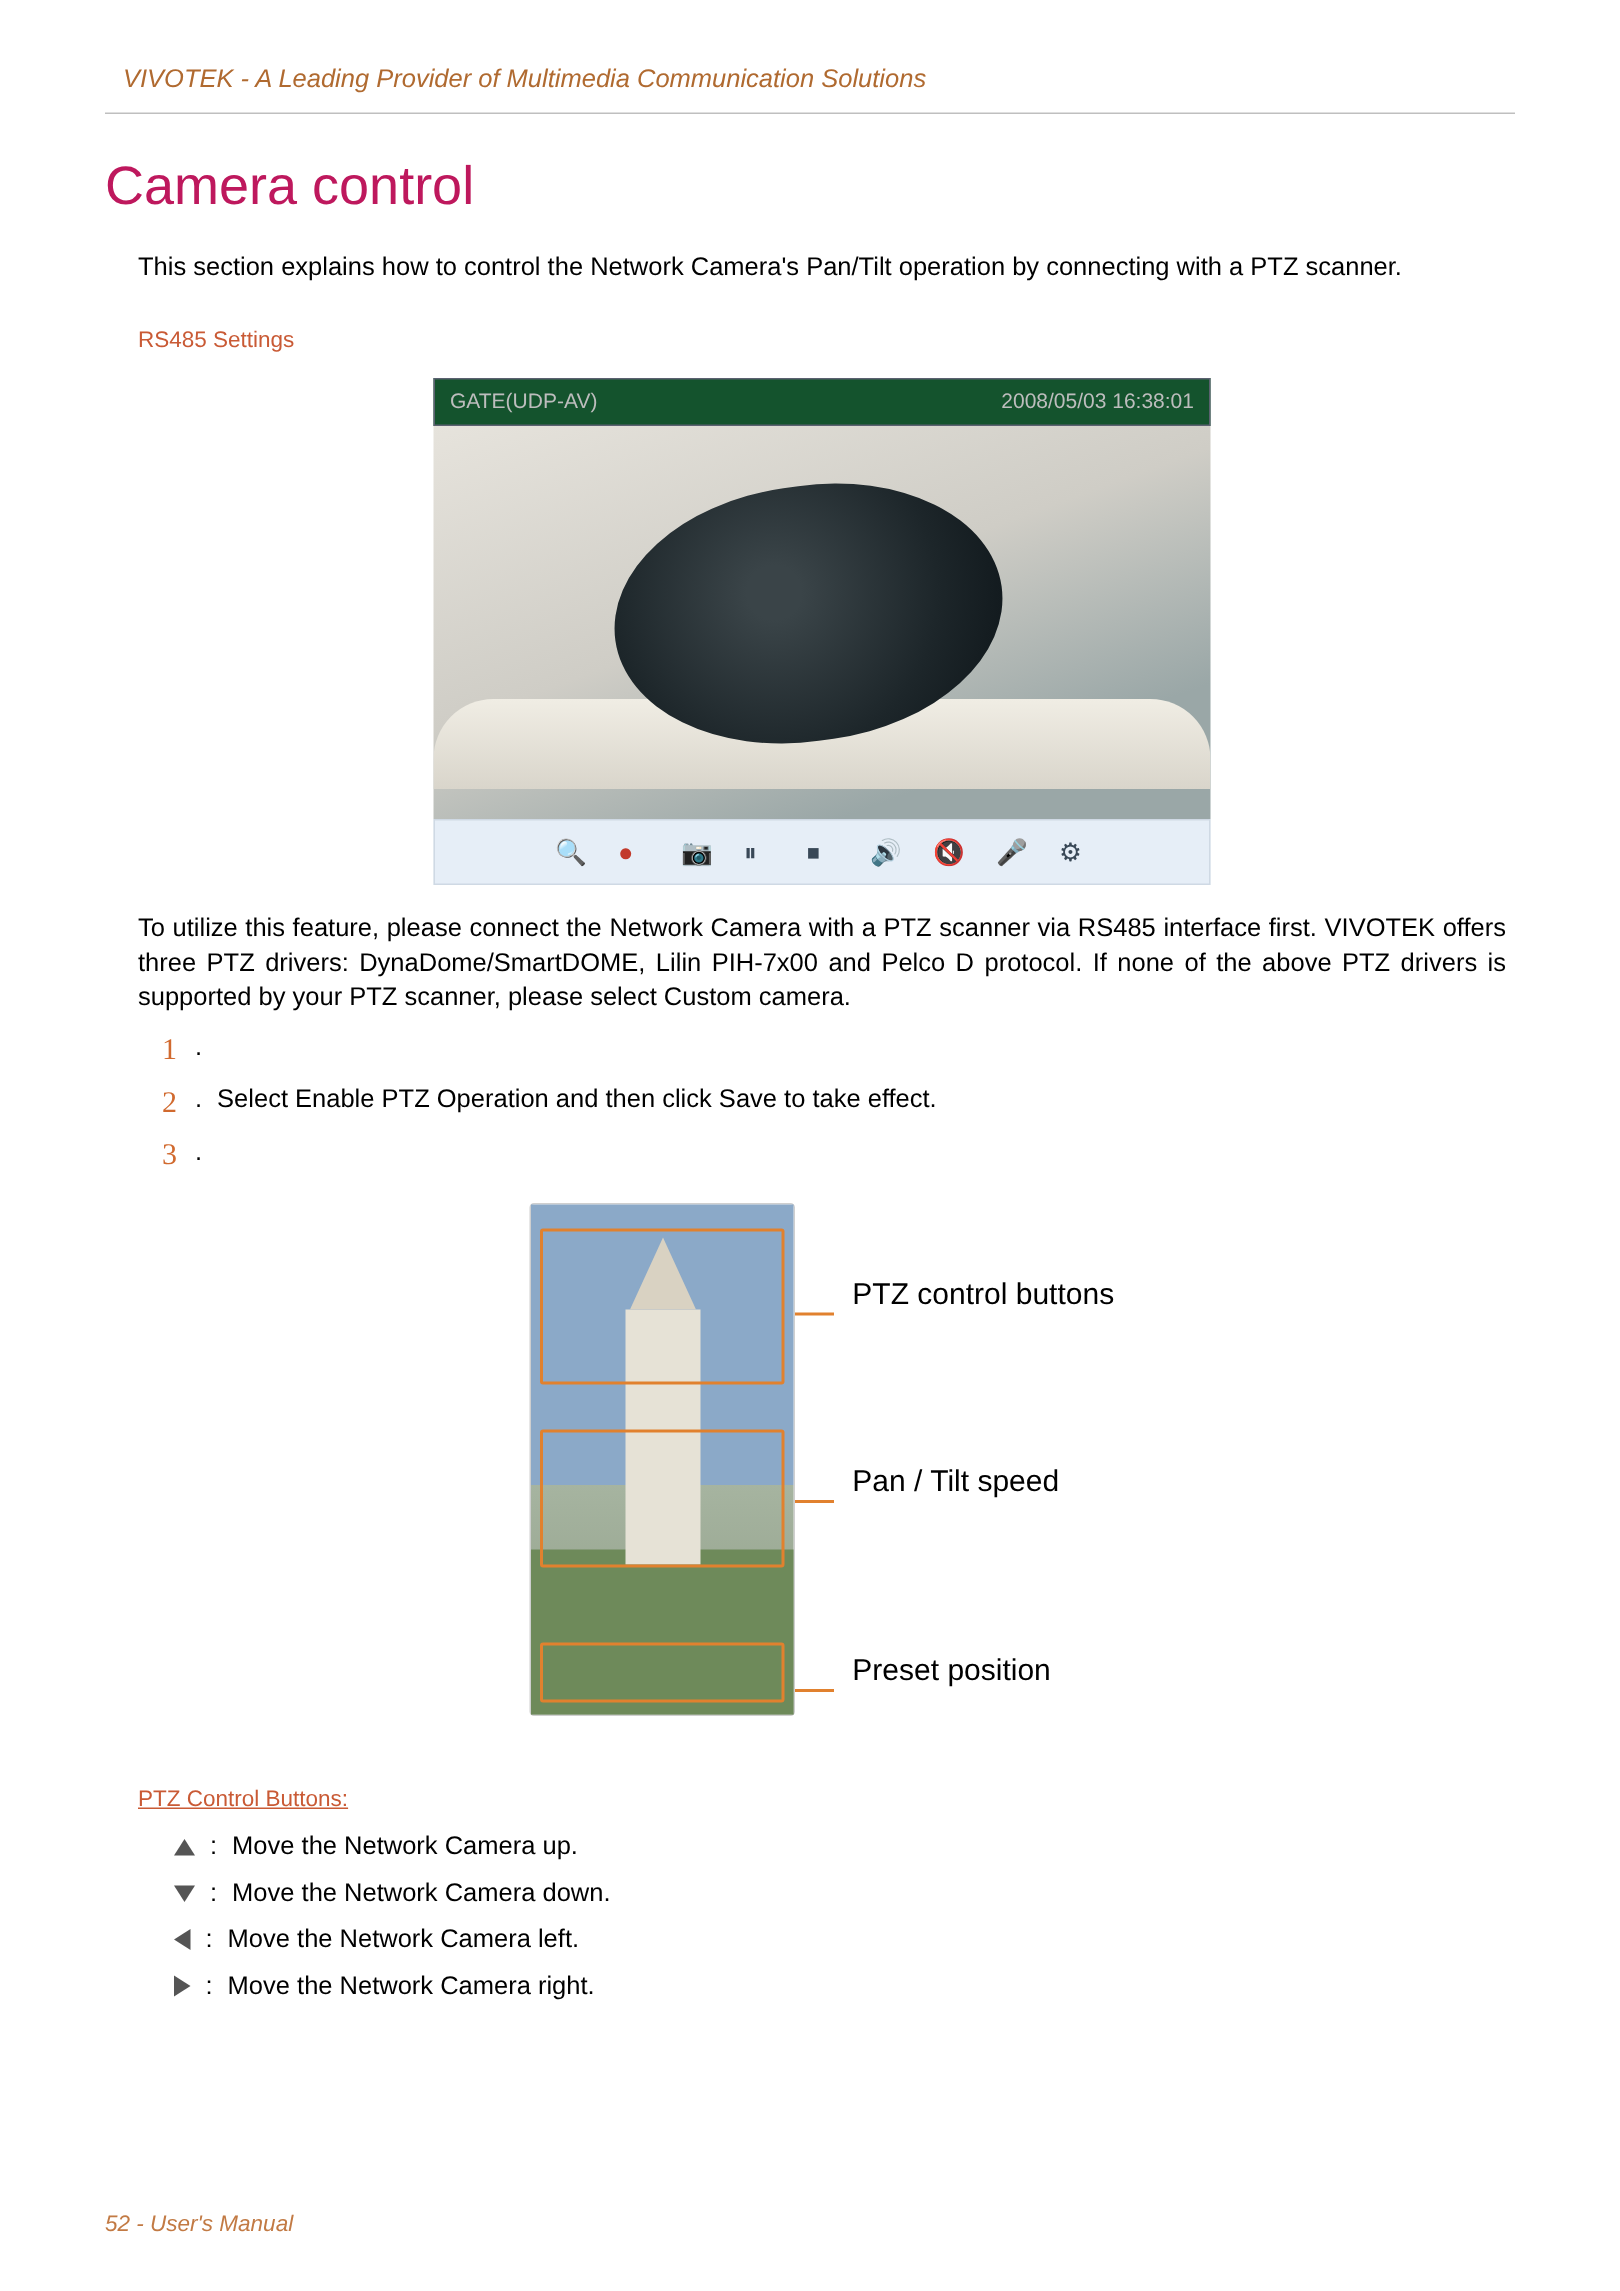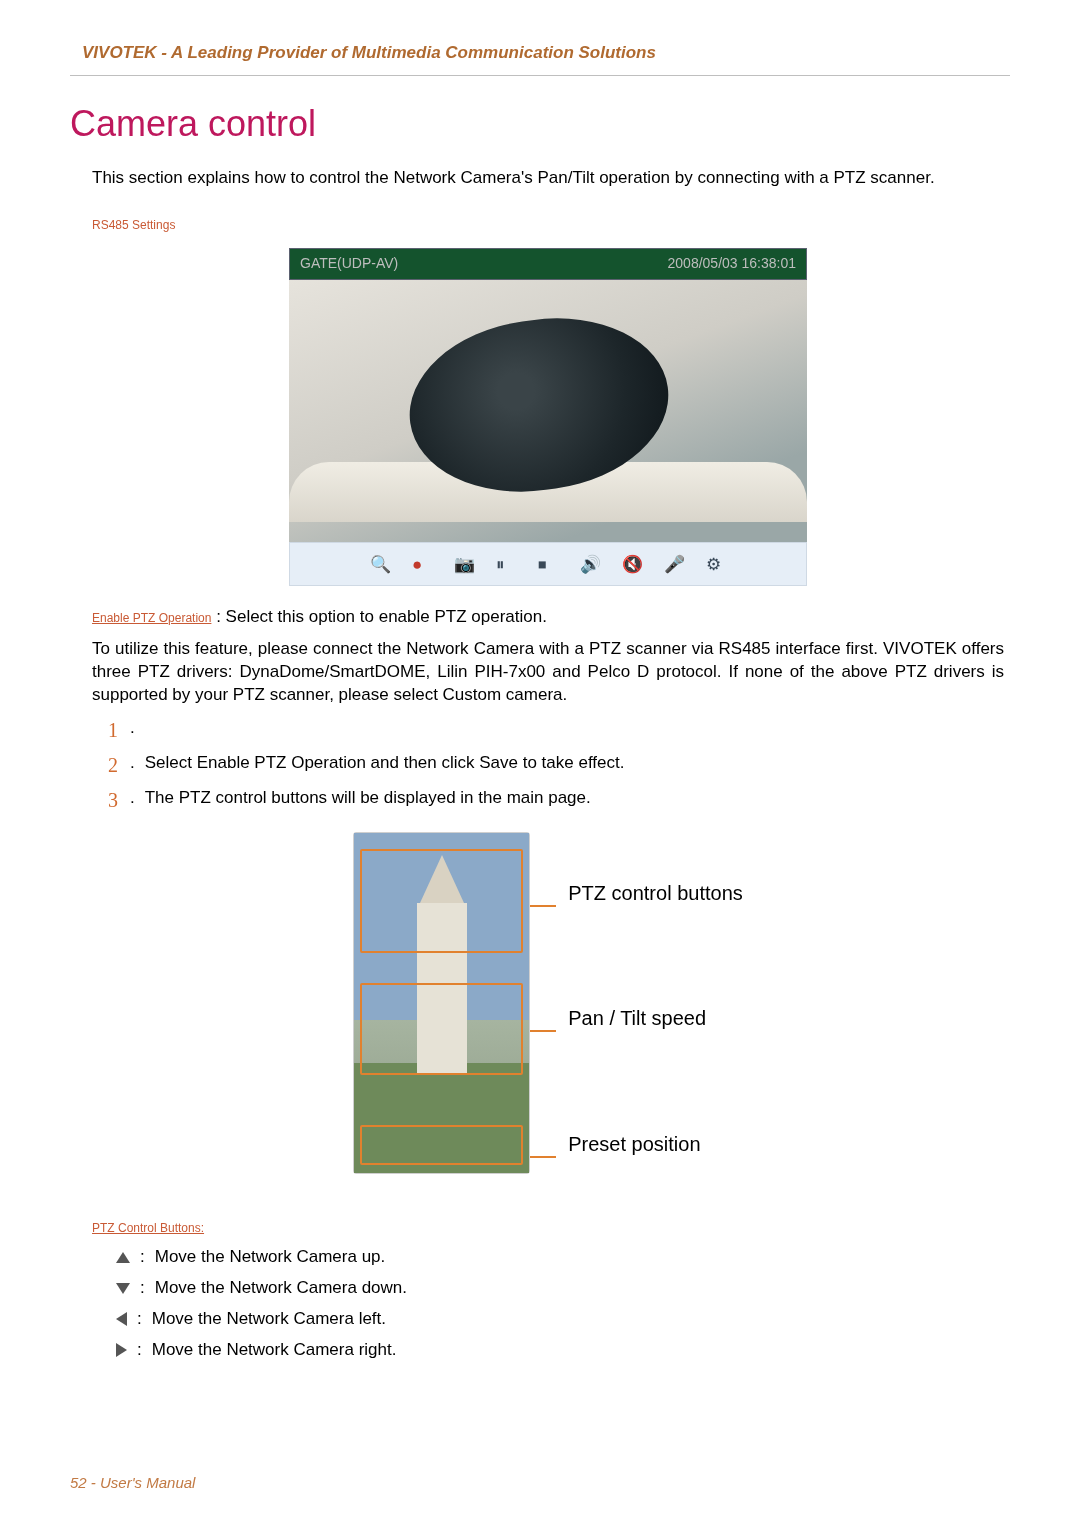--- a/index.html
+++ b/index.html
@@ -1,22 +1,22 @@
 <!DOCTYPE html>
 <html><head>
 <meta charset="utf-8">
 <style>
   html,body{margin:0;padding:0;background:#fff;font-family:Arial,Helvetica,sans-serif;color:#000;font-size:17px;line-height:1.35}
   .page{width:1080px;margin:0 auto;position:relative;box-sizing:border-box;min-height:1527px;padding:42px 70px 60px 70px}
-  .header{color:#b06a30;font-style:italic;font-weight:bold;font-size:17px;margin:0 0 10px 12px}
+  .header{color:#b06a30;font-style:italic;font-weight:normal;font-size:17px;margin:0 0 10px 12px}
   .hr{border:none;border-top:1px solid #bfbfbf;margin:10px 0 22px 0}
   .h1{color:#be185d;font-size:36px;margin:24px 0 18px 0}
   .body{margin-left:22px;margin-right:6px}
   .intro{margin-bottom:22px;text-align:justify}
-  .sub{color:#c95a35;font-size:12px;margin:6px 0 4px 0;display:inline-block}
+  .sub{color:#c95a35;font-size:15px;margin:6px 0 4px 0;display:inline-block}
   .cam-block{margin:10px auto 18px auto;width:518px}
   .cam-top{height:30px;background:#14532d;color:#bdbdbd;font-size:14px;display:flex;justify-content:space-between;align-items:center;padding:0 10px;border:1px solid #5b6170}
   .cam-img{height:262px;background:linear-gradient(160deg,#e6e3dc 0%,#cfcdc6 45%,#9aa7a7 80%);position:relative;overflow:hidden}
   .lens{position:absolute;left:120px;top:40px;width:260px;height:170px;border-radius:50%/52%;background:radial-gradient(circle at 42% 40%,#3a4448 10%,#1d262a 60%,#0c1317 100%);transform:rotate(-8deg)}
   .base{position:absolute;left:0;right:0;bottom:20px;height:60px;background:linear-gradient(#f0ede4,#d9d5cb);border-radius:40px 40px 0 0}
   .cam-tools{height:42px;background:#e6eef7;display:flex;justify-content:center;align-items:center;gap:22px;border:1px solid #cfd9e4}
   .ic{width:20px;height:20px;display:inline-block}
   .c-orange{color:#ce6a2f}.c-red{color:#c23a2c}.c-dark{color:#394857}
   .para2{margin-top:8px;text-align:justify}
   .olist{list-style:none;padding:0;margin:10px 0 18px 0}
@@ -75,40 +75,35 @@
         <span class="ic c-orange">📷</span>
         <span class="ic c-dark">⏸</span>
         <span class="ic c-dark">⏹</span>
         <span class="ic c-dark">🔊</span>
         <span class="ic c-dark">🔇</span>
         <span class="ic c-dark">🎤</span>
         <span class="ic c-dark">⚙</span>
       </div>
     </div>
 
-    <div>
-      <span class="sub ul">Enable PTZ Operation</span>
-      <span>: Select this option to enable PTZ operation.</span>
-    </div>
     <div class="para2">To utilize this feature, please connect the Network Camera with a PTZ scanner via RS485 interface first. VIVOTEK offers three PTZ drivers: DynaDome/SmartDOME, Lilin PIH-7x00 and Pelco D protocol. If none of the above PTZ drivers is supported by your PTZ scanner, please select Custom camera.</div>
 
     <ol class="olist">
       <li>
           <span class="num">1</span>
           <span class="sep">.</span>
         </li>
       <li>
           <span class="num">2</span>
           <span class="sep">.</span>
           <span>Select Enable PTZ Operation and then click Save to take effect.</span>
         </li>
       <li>
           <span class="num">3</span>
           <span class="sep">.</span>
-          <span>The PTZ control buttons will be displayed in the main page.</span>
         </li>
     </ol>
 
     <div class="figure2">
       <div class="panel">
         <div class="sky"></div>
           <div class="lawn"></div>
           <div class="cath"></div>
         <div class="box b1"></div>
         <div class="box b2"></div>

